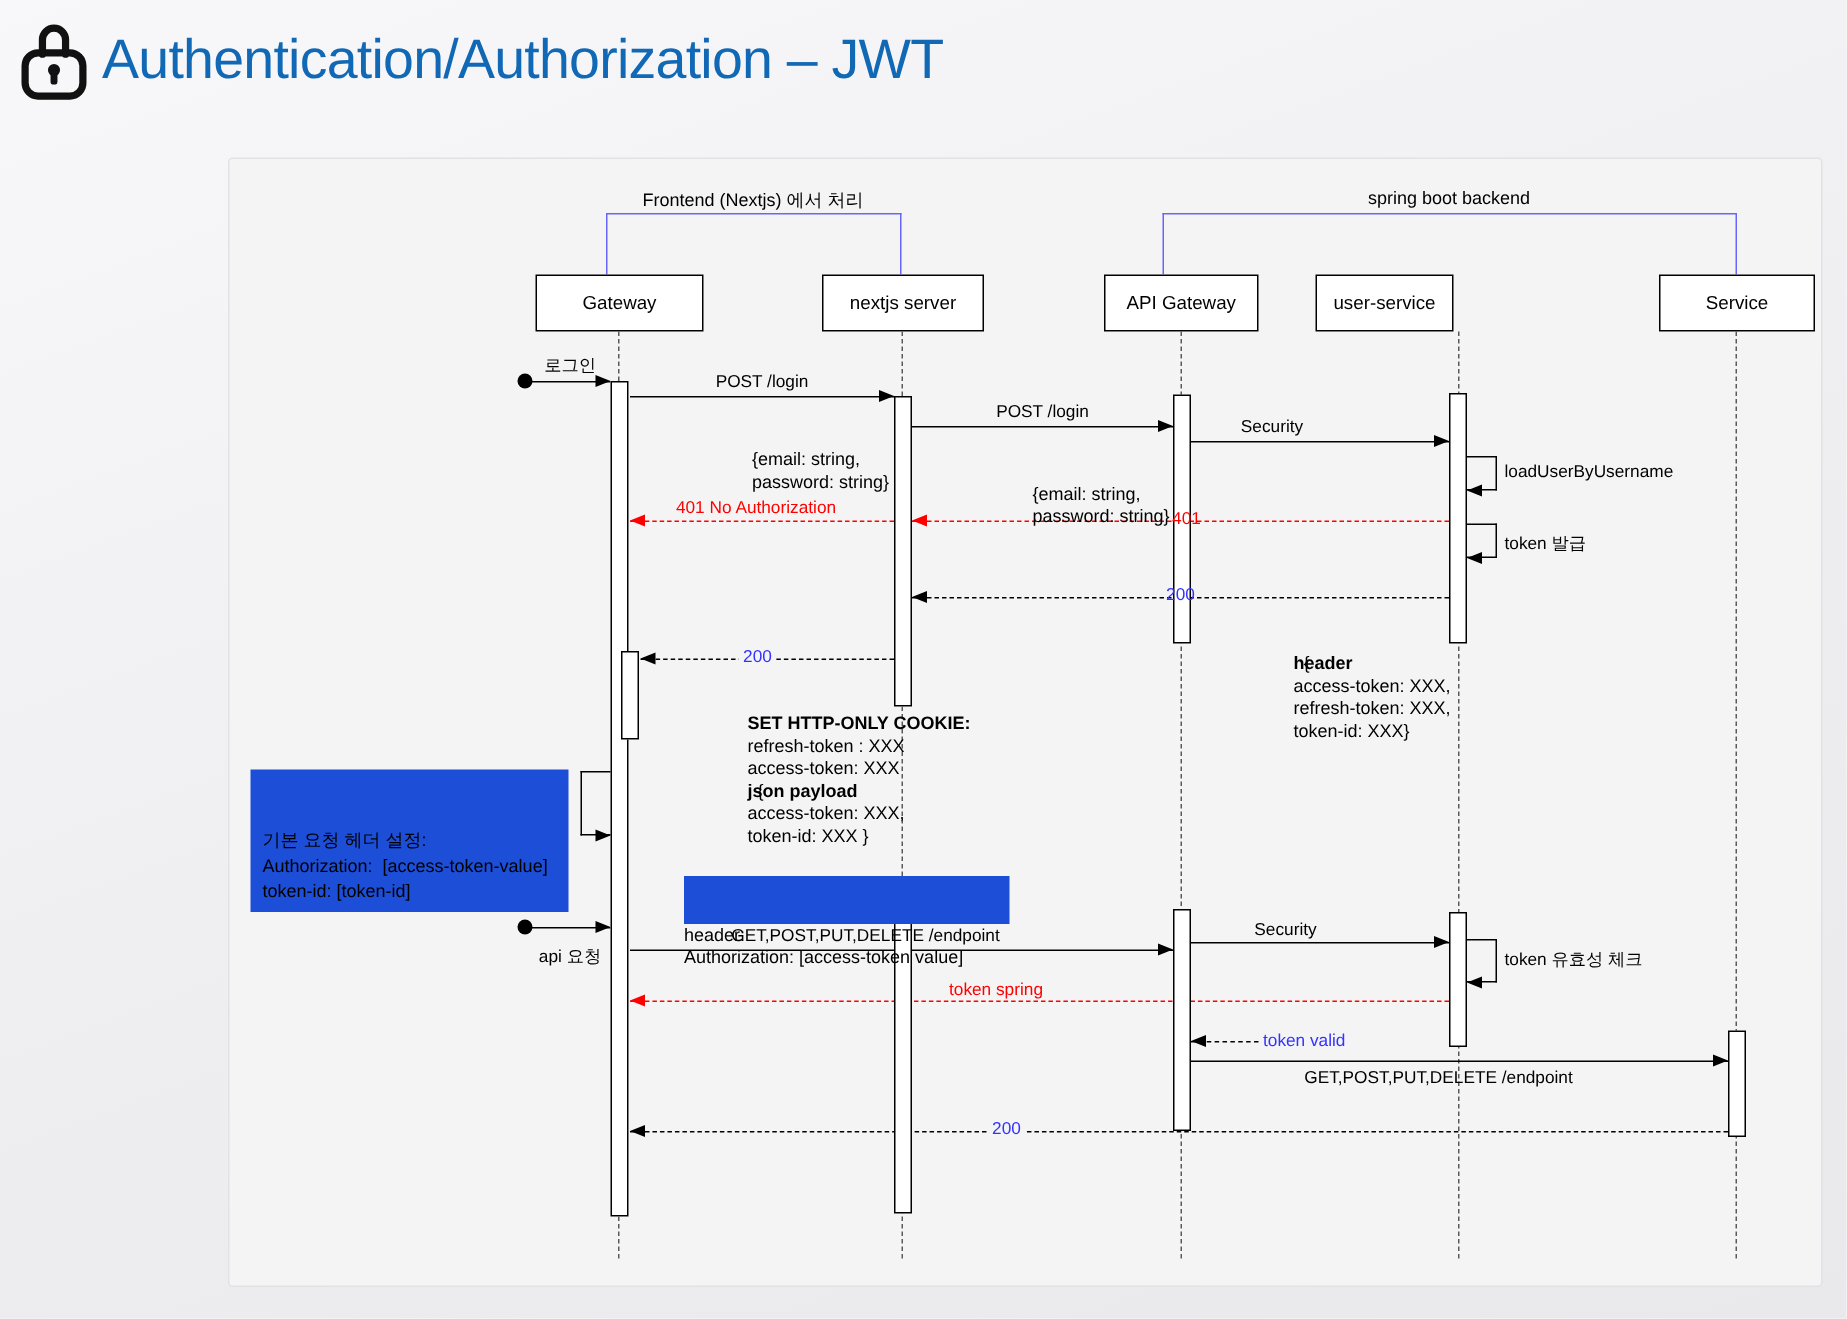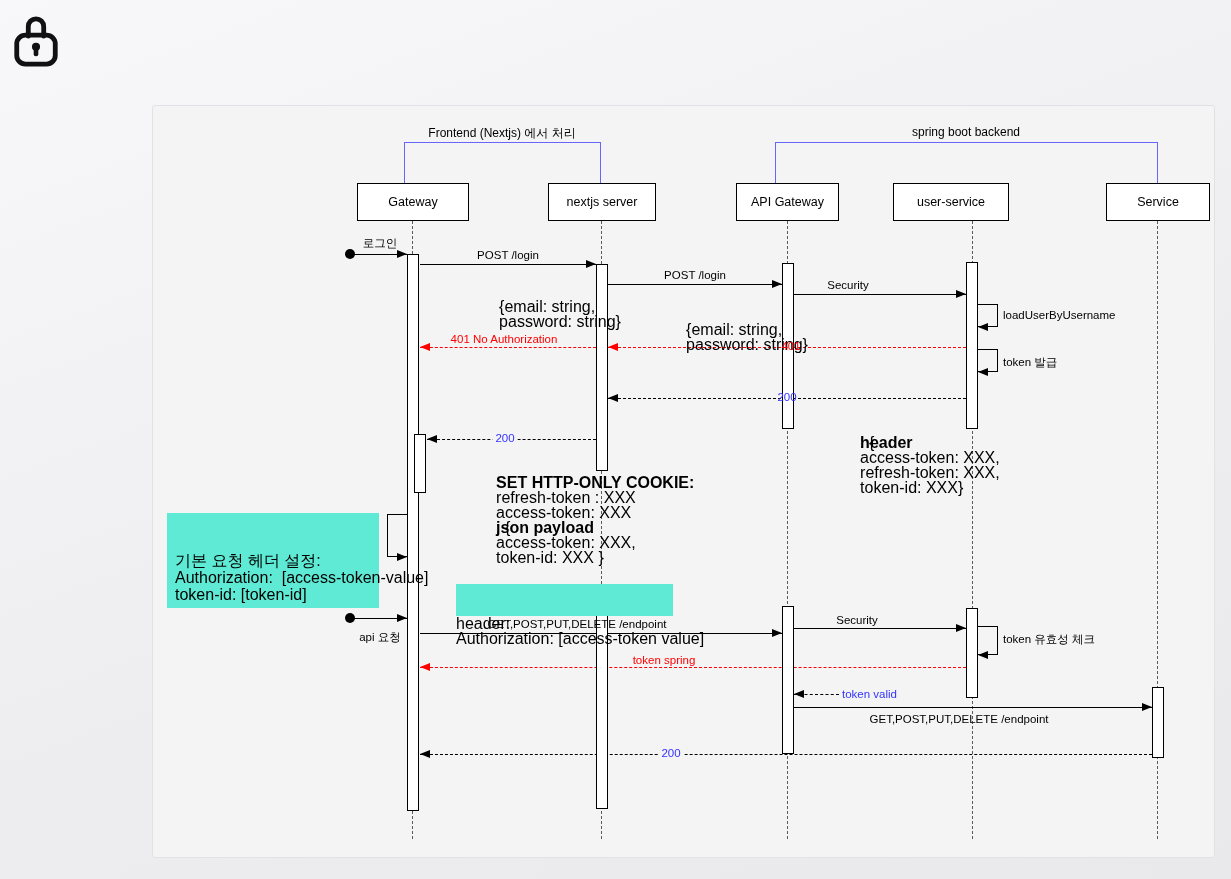--- a/index.html
+++ b/index.html
@@ -51,36 +51,37 @@
   .ml{font-size:11.5px;color:#000;white-space:pre;transform:translateX(-50%);z-index:5}
   .ml.red{color:var(--error)}
   .ml.blue{color:var(--status)}
   .ml.mask{background:#f4f4f5;padding:0 3px}
   .ml.la{transform:none}
   
   .loop{border:1.2px solid #000;z-index:3;background:transparent}
   .loop.r{border-left:none}
   .loop.l{border-right:none}
   
-  .note{font-size:16px;color:#000;z-index:5;line-height:15px;white-space:pre}
+  .note{font-size:12px;color:#000;z-index:5;line-height:15px;white-space:pre}
   .note.center{text-align:center;transform:translateX(-50%)}
-  .note.box{background:#5eead4;padding:5px 8px;line-height:17px}
+  .note.box{background:#1d4ed8;padding:5px 8px;line-height:17px}
   .note.box.center-text{text-align:center;line-height:15px;padding:2px 0}
   .b{font-weight:bold}
 </style>
 </head>
 <body>
 
 <div class="title-row">
   <svg class="lock" viewBox="0 0 54 58" xmlns="http://www.w3.org/2000/svg">
     <path d="M19 25 V15 a8 8 0 0 1 16 0 V25" fill="none" stroke="#111" stroke-width="5" stroke-linecap="round"></path>
     <rect x="7" y="24" width="40" height="30" rx="9" fill="none" stroke="#111" stroke-width="5"></rect>
     <circle cx="27" cy="36" r="4.2" fill="#111"></circle>
     <rect x="24.6" y="36" width="4.8" height="10" rx="2.2" fill="#111"></rect>
   </svg>
+  <h1 class="page-title">Authentication/Authorization – JWT</h1>
 </div>
 
 <div class="panel">
 
   <div class="bklabel" style="left:349px;top:19px">Frontend (Nextjs) 에서 처리</div>
   <div class="bkh" style="left:251px;top:36px;width:197px"></div>
   <div class="bkv" style="left:251px;top:36px;height:41px"></div>
   <div class="bkv" style="left:447px;top:36px;height:41px"></div>
 
   <div class="bklabel" style="left:813px;top:19px">spring boot backend</div>
@@ -90,21 +91,21 @@
 
   <div class="life" style="left:259px"></div>
   <div class="life" style="left:448px"></div>
   <div class="life" style="left:634px"></div>
   <div class="life" style="left:819px"></div>
   <div class="life" style="left:1004px"></div>
 
   <div class="head" style="left:204px;width:112px">Gateway</div>
   <div class="head" style="left:395px;width:108px">nextjs server</div>
   <div class="head" style="left:583px;width:103px">API Gateway</div>
-  <div class="head" style="left:740px;width:116px">user-service</div>
+  <div class="head" style="left:724px;width:92px">user-service</div>
   <div class="head" style="left:953px;width:104px">Service</div>
 
   <div class="act" style="left:254px;top:148px;height:557px"></div>
   <div class="act" style="left:261px;top:328px;height:59px;z-index:3"></div>
   <div class="act" style="left:443px;top:158px;height:207px"></div>
   <div class="act" style="left:443px;top:503px;height:200px"></div>
   <div class="act" style="left:629px;top:157px;height:166px"></div>
   <div class="act" style="left:629px;top:500px;height:148px"></div>
   <div class="act" style="left:813px;top:156px;height:167px"></div>
   <div class="act" style="left:813px;top:502px;height:90px"></div>

